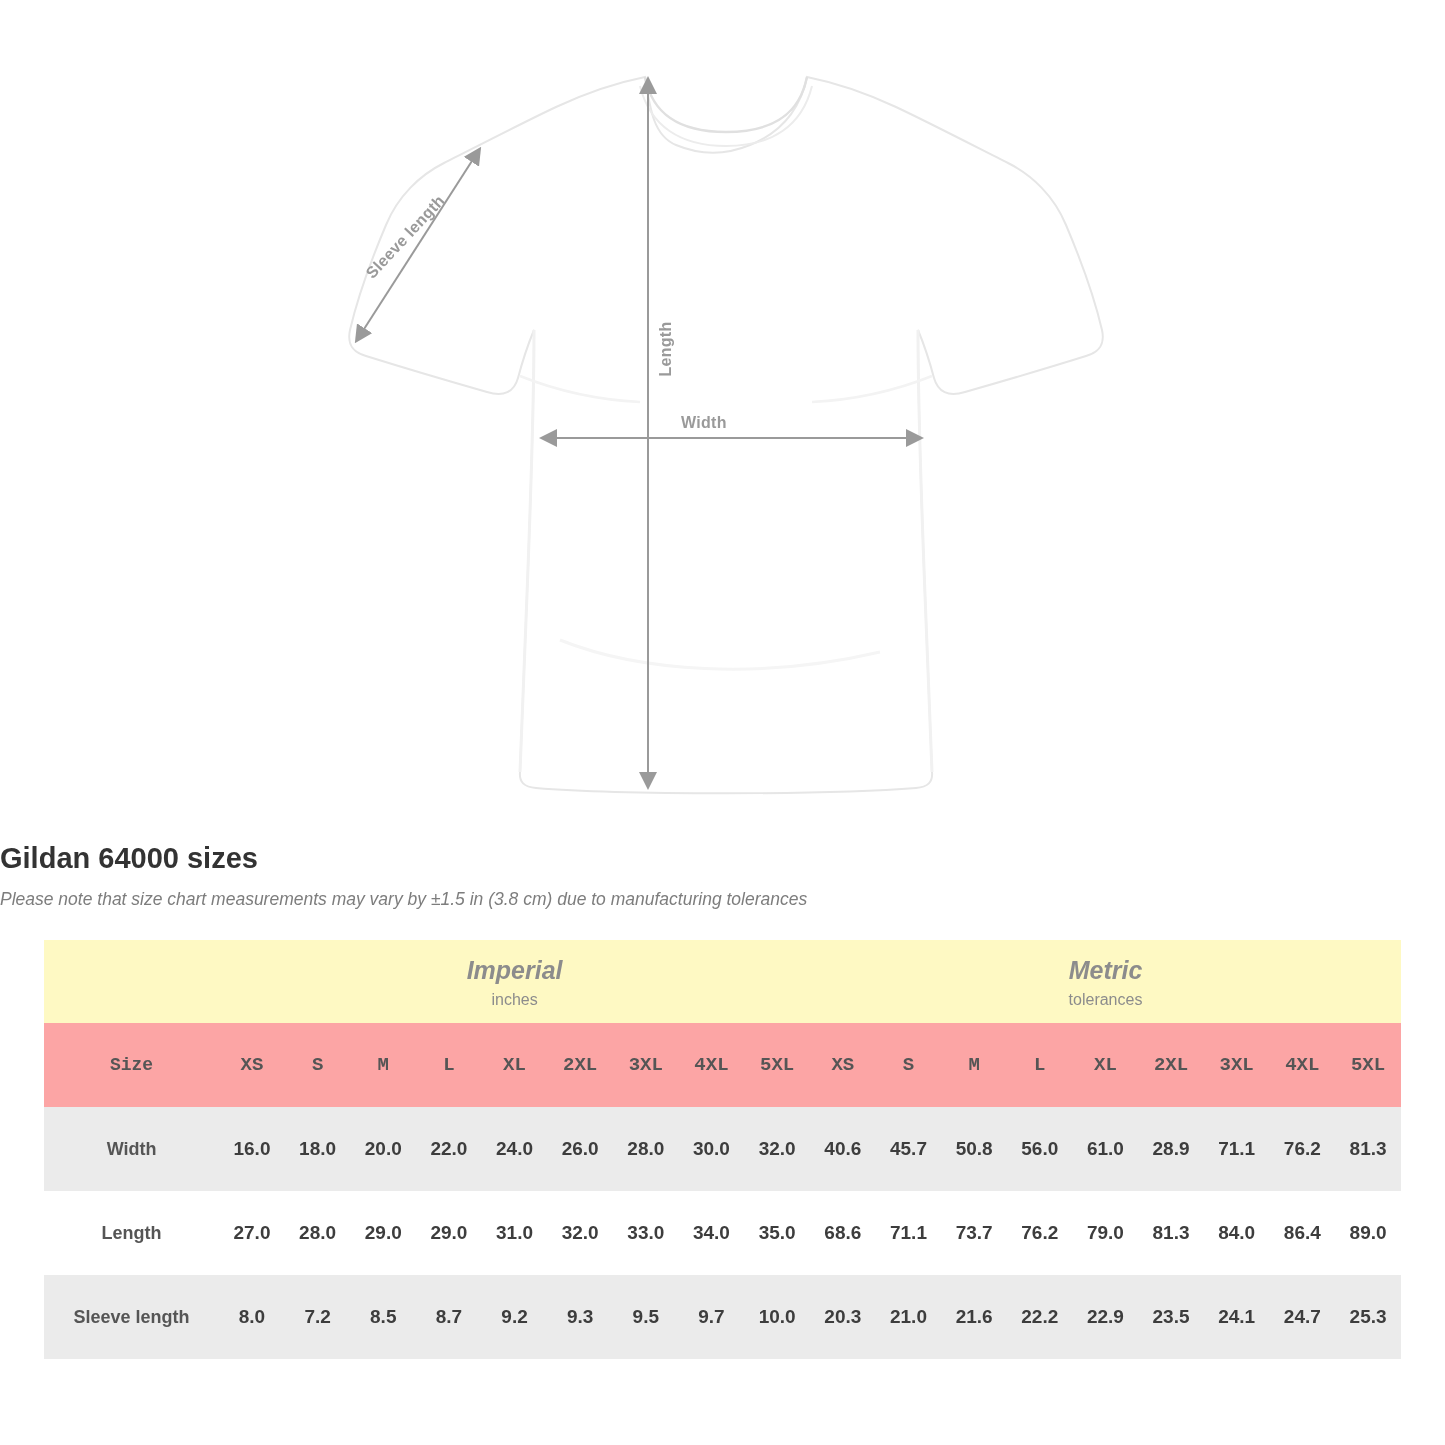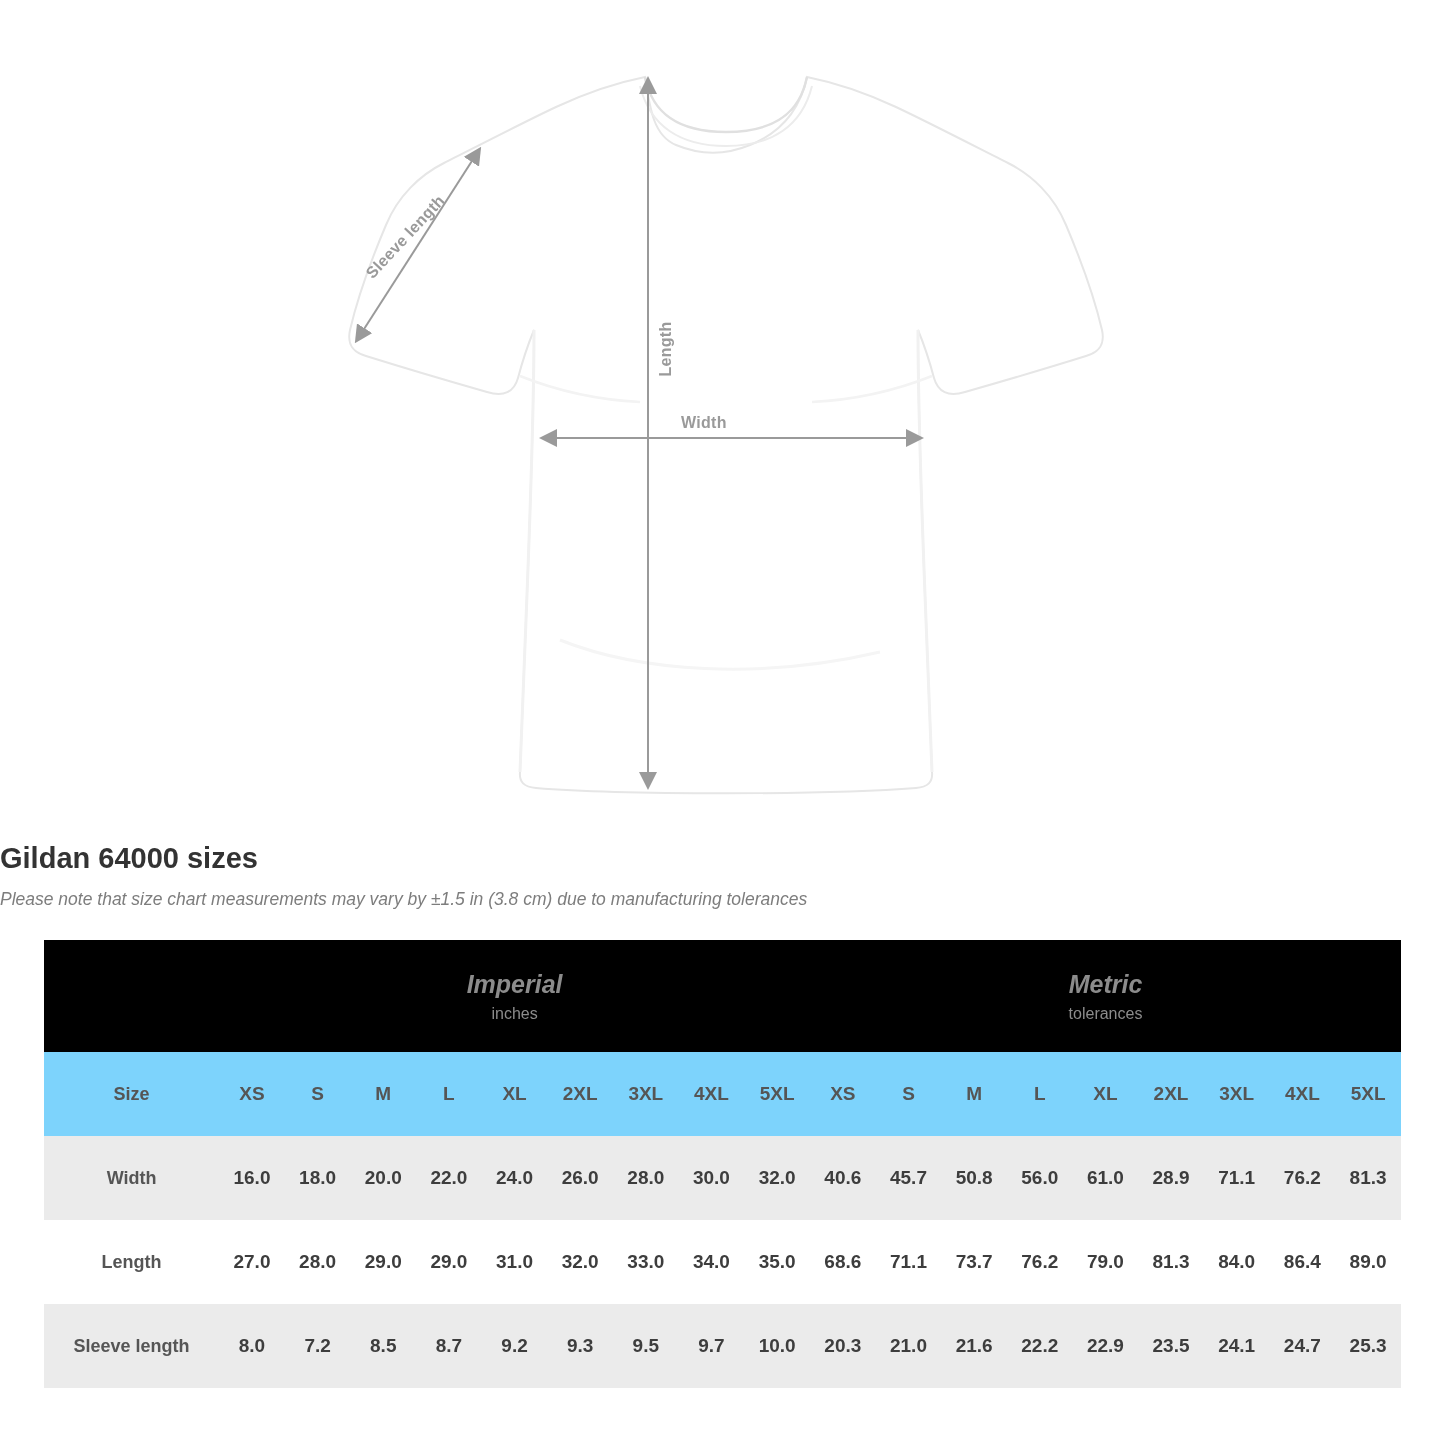--- a/index.html
+++ b/index.html
@@ -83,42 +83,43 @@
     border-collapse: collapse;
     table-layout: fixed;
   }
   table.size-table td,
   table.size-table th {
     border: none;
     text-align: center;
     vertical-align: middle;
   }
   .unit-head td {
-    background: #000000;
-    height: 112px;
+    background: #fef9c3;
+    height: 83px;
     padding: 0;
   }
   .unit-name {
     font-size: 25px;
     font-style: italic;
     font-weight: bold;
     color: #8c8c8c;
     line-height: 1.2;
   }
   .unit-sub {
     font-size: 16px;
     color: #8c8c8c;
     margin-top: 6px;
   }
   .head-row td {
-    background: #7dd3fc;
+    background: #fca5a5;
     height: 82px;
     font-size: 19px;
     font-weight: bold;
     color: #555555;
+    font-family: Liberation Mono, monospace;
   }
   .head-row td.rowlabel {
     font-size: 18px;
   }
   .data-row td {
     height: 82px;
     font-size: 19px;
     color: #3d3d3d;
     font-weight: bold;
   }

